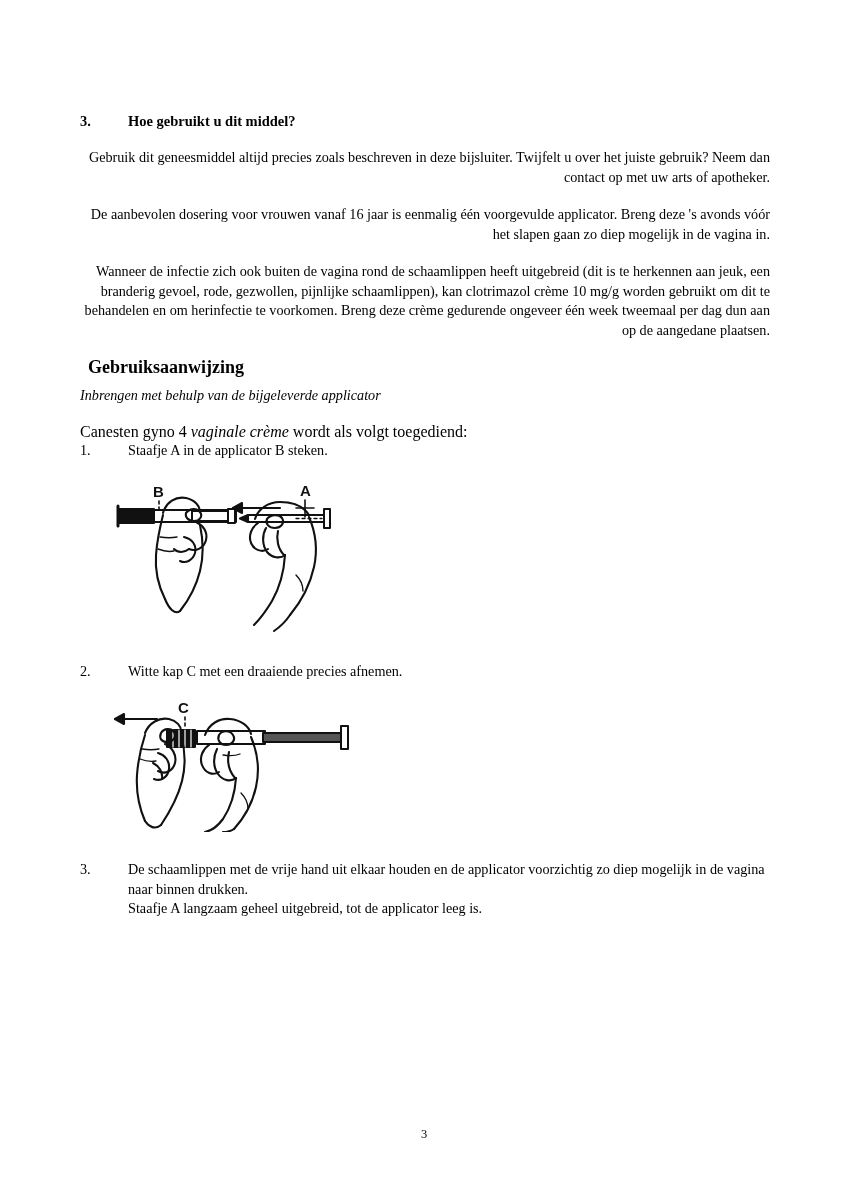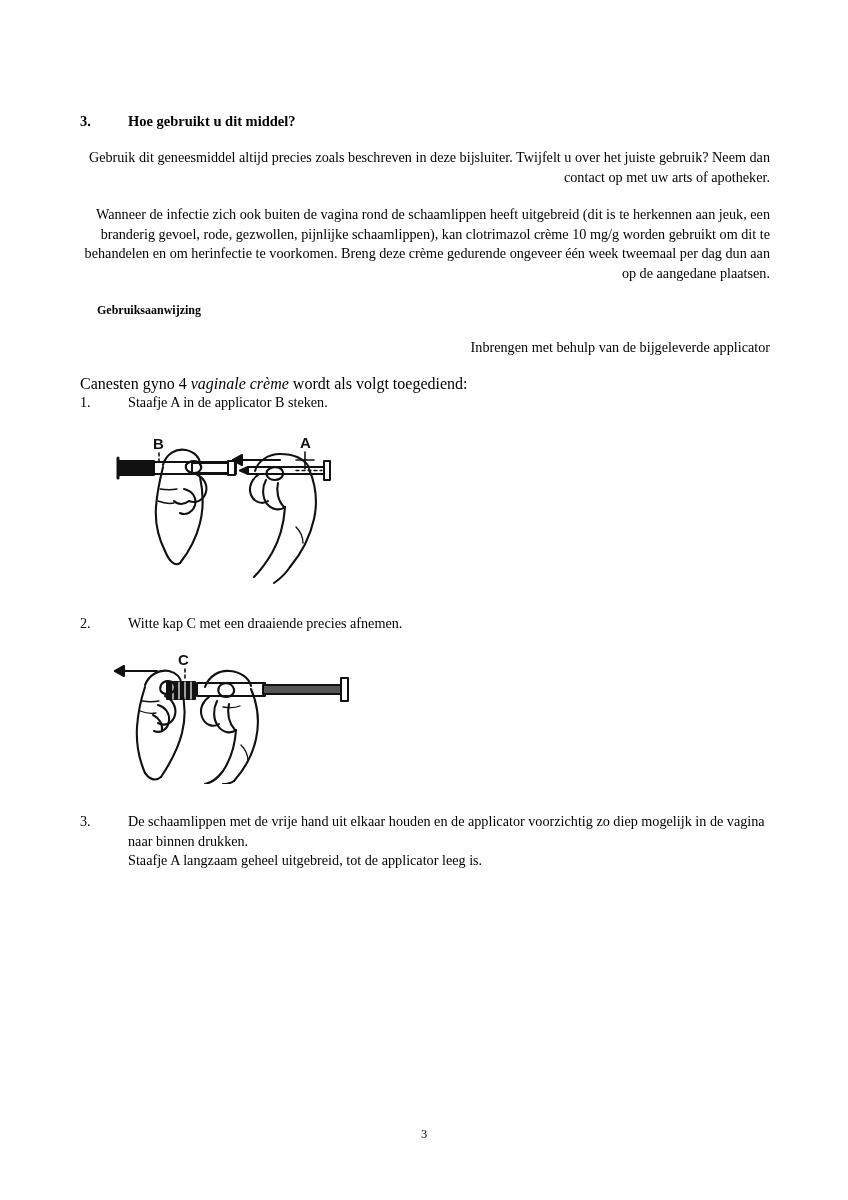--- a/index.html
+++ b/index.html
@@ -40,30 +40,30 @@
   }
 
   
   p.body {
     font-size: 14.2px;
     line-height: 19.5px;
     margin: 0 0 18px 0;
     text-align: right;
   }
   .subhead {
-    font-size: 12px;
+    font-size: 18px;
     line-height: 19.5px;
     font-weight: bold;
-    margin: 17px;
+    margin: 8px;
   }
   .italic-line {
     font-size: 14.2px;
     line-height: 19.5px;
+    font-style: italic;
     margin: 0 0 18px 0;
-    text-align: right;
   }
   i.inline-italic { font-style: italic; text-align: center; }
 
   
   .step {
     display: flex;
     font-size: 14.2px;
     line-height: 19.5px;
     margin: 0;
   }
@@ -102,20 +102,21 @@
 
   <div class="content">
 
     <div class="section-heading">
       <span class="num">3.</span>
       <span class="title">Hoe gebruikt u dit middel?</span>
     </div>
 
     <p class="body">Gebruik dit geneesmiddel altijd precies zoals beschreven in deze bijsluiter. Twijfelt u over het juiste gebruik? Neem dan contact op met uw arts of apotheker.</p>
 
+    <p class="body">De aanbevolen dosering voor vrouwen vanaf 16 jaar is eenmalig één voorgevulde applicator. Breng deze 's avonds vóór het slapen gaan zo diep mogelijk in de vagina in.</p>
 
     <p class="body">Wanneer de infectie zich ook buiten de vagina rond de schaamlippen heeft uitgebreid (dit is te herkennen aan jeuk, een branderig gevoel, rode, gezwollen, pijnlijke schaamlippen), kan clotrimazol crème 10 mg/g worden gebruikt om dit te behandelen en om herinfectie te voorkomen. Breng deze crème gedurende ongeveer één week tweemaal per dag dun aan op de aangedane plaatsen.</p>
 
     <div class="subhead">Gebruiksaanwijzing</div>
 
 
     <div class="italic-line">Inbrengen met behulp van de bijgeleverde applicator</div>
 
     <div class="body tight"><span>Canesten gyno 4 </span><i class="inline-italic">vaginale crème</i><span> wordt als volgt toegediend:</span></div>
 

